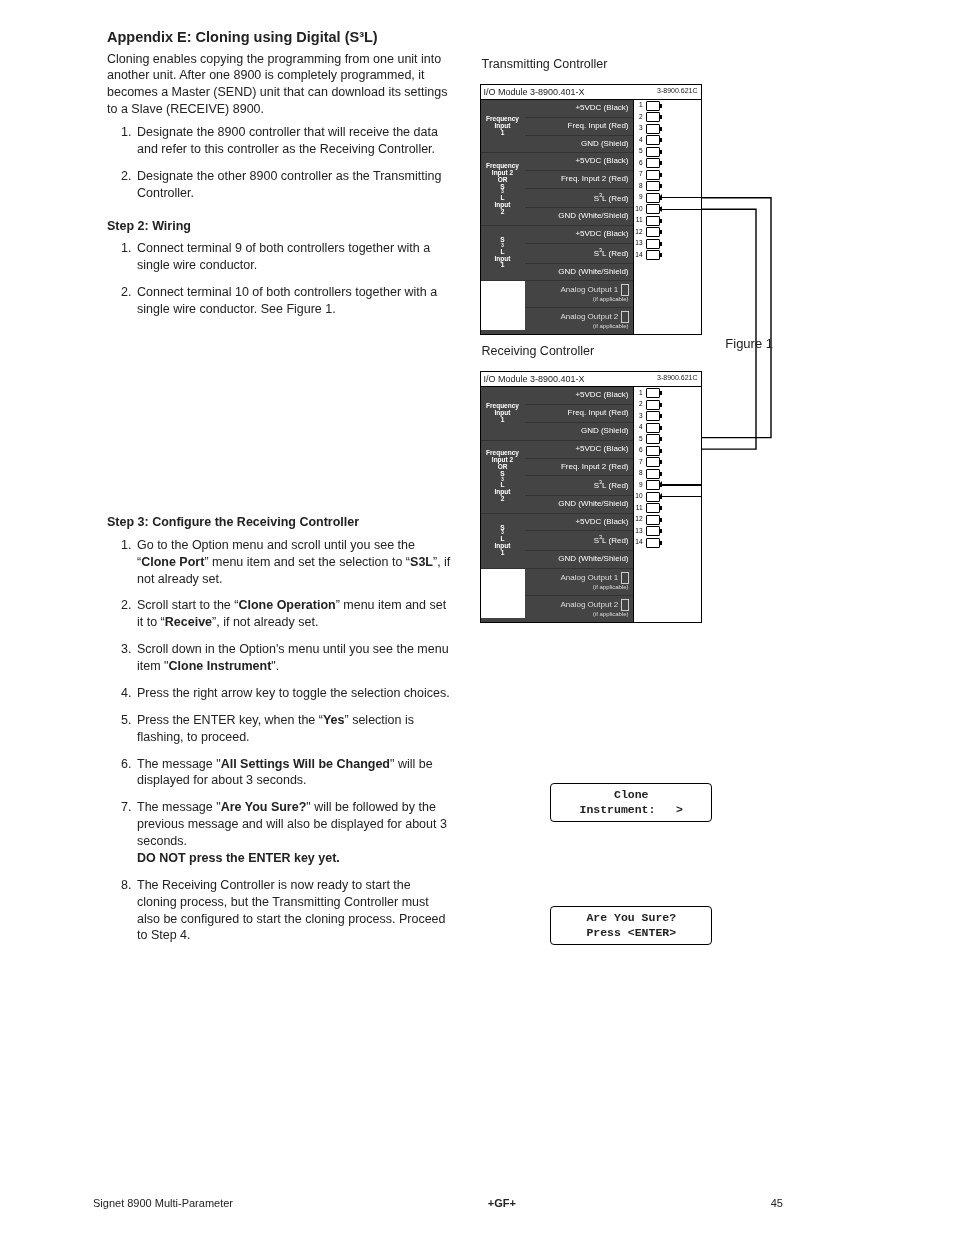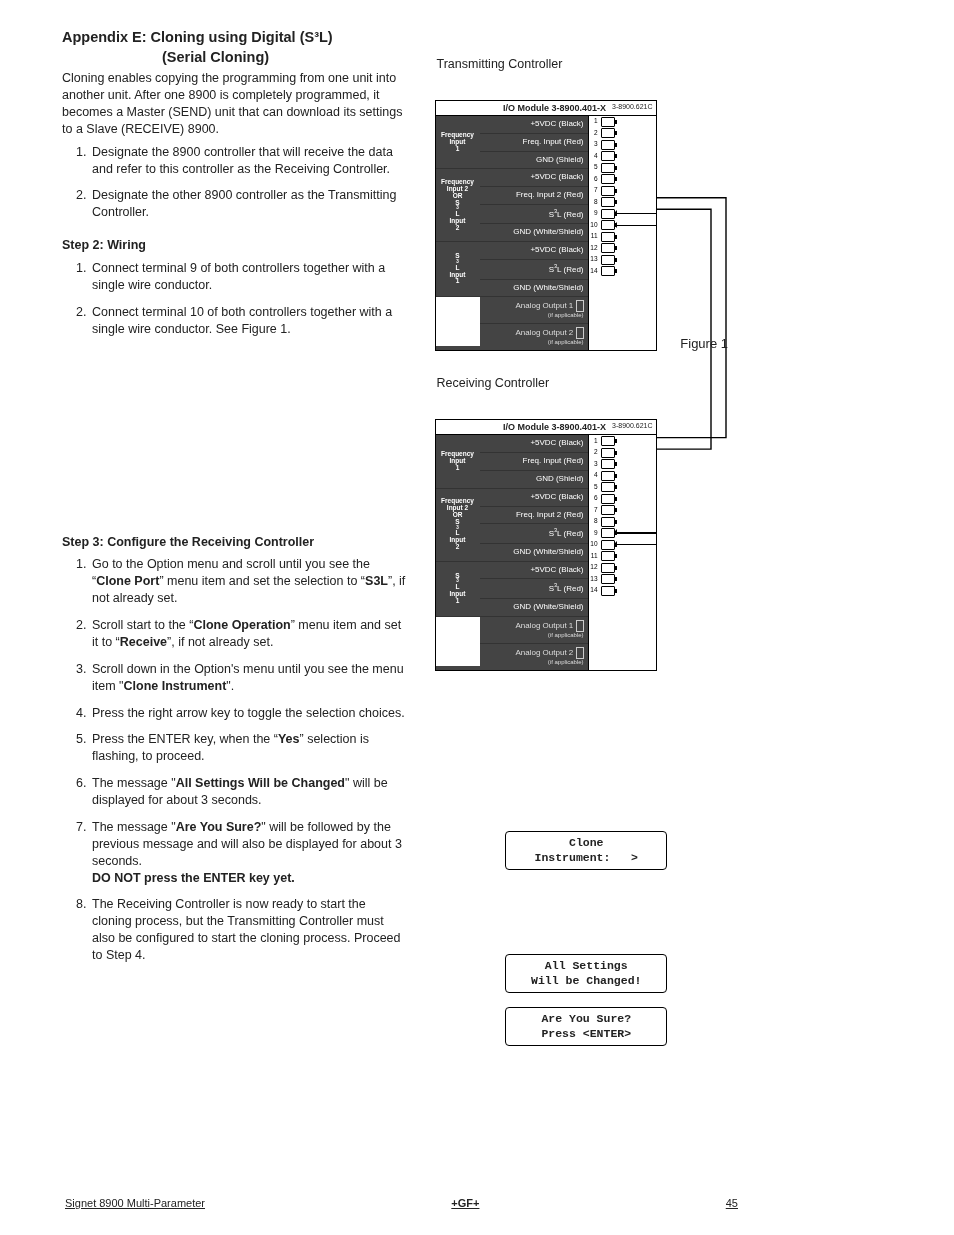--- a/index.html
+++ b/index.html
@@ -3,42 +3,42 @@
 <meta charset="utf-8">
 <style>
   :root{
     --text:#222;
     --pad:14px;
     --module-bg:#444;
     --module-fg:#fff;
     --border:#000;
   }
   html,body{margin:0;padding:0;background:#fff;color:var(--text);font-family:Arial,Helvetica,sans-serif;font-size:12.5px;line-height:1.35;}
-  .page{width:800px;min-height:1235px;position:relative;padding:28px 62px 30px 62px;box-sizing:border-box;}
+  .page{width:800px;min-height:1235px;position:relative;padding:28px 62px 30px 62px;box-sizing:border-box;margin-left:45px;}
   .columns{display:flex;gap:28px;}
   .col-left{flex:1 1 420px;max-width:420px;}
   .col-right{flex:1 1 370px;}
   h1{font-size:14.5px;font-weight:bold;margin:0 0 2px 0;}
   h1 .sub{display:block;margin-left:100px;}
   p{margin:3px 0;}
   .step-title{font-weight:bold;margin-top:16px;}
   ol{margin:6px 0 10px 0;padding-left:28px;}
   ol>li{margin:3px 0 10px 0;padding-left:2px;}
   .bold{font-weight:bold;}
 
   
   .lcd{width:148px;margin:0 auto 14px auto;border:1px solid #000;border-radius:4px;
        font-family:"Courier New",monospace;font-size:11.5px;font-weight:bold;
        padding:3px 6px;text-align:center;white-space:pre;}
 
   
   .ctrl-title{font-size:12.5px;margin:0 0 3px 2px;}
   .module{border:1px solid var(--border);width:220px;position:relative;}
   .mod-head{display:flex;background:#fff;border-bottom:1px solid #000;font-size:9px;}
-  .mod-head .t{flex:1;padding:1px 3px;font-weight:bold;text-align:right;}
+  .mod-head .t{flex:1;padding:1px 3px;font-weight:normal;}
   .mod-head .r{padding:1px 3px;font-size:7px;}
   .mod-body{display:flex;}
   .labels-col{flex:1;}
   .row-group{display:flex;border-bottom:1px solid #333;}
   .row-group:last-child{border-bottom:none;align-items:flex-end;}
   .grp-label{background:var(--module-bg);color:var(--module-fg);font-size:6.5px;line-height:1.05;
              display:flex;align-items:center;justify-content:center;flex-direction:column;
              width:44px;text-align:center;padding:2px 1px;font-weight:bold;box-sizing:border-box;}
   .sigs{flex:1;}
   .sig{background:var(--module-bg);color:var(--module-fg);font-size:8px;text-align:right;
@@ -51,40 +51,39 @@
   .terminals{display:flex;flex-direction:column;border-left:1px solid #000;}
   .term{display:flex;align-items:center;height:11.5px;}
   .term .num{font-size:6.5px;width:9px;text-align:right;padding-right:2px;color:#000;}
   .term .block{width:12px;height:8px;border:1px solid #000;border-radius:1px;margin:0 1px;position:relative;}
   .term .block::after{content:"";position:absolute;right:-3px;top:2px;width:2px;height:4px;background:#000;}
   .term.link .wire{width:40px;height:1.2px;background:#000;position:relative;}
   .term.link .wire::before{content:"";position:absolute;left:-5px;top:-3px;border:3.5px solid transparent;border-right-color:#000;}
 
   .figure-label{position:absolute;right:72px;top:335px;font-size:13px;}
 
-  .modules-stack{display:flex;flex-direction:column;gap:24px;}
+  .modules-stack{display:flex;flex-direction:column;gap:8px;}
   .wires-zone{position:relative;}
   .wires-svg{position:absolute;left:221px;top:0;}
 
-  .footer{position:absolute;bottom:24px;left:65px;right:62px;display:flex;justify-content:space-between;
-          font-size:11px;text-decoration:underline;}
+  .footer{position:absolute;bottom:24px;left:48px;right:62px;display:flex;justify-content:space-between;
+          font-size:11px;}
   .footer .ctr{font-weight:bold;}
 
   sup{font-size:0.7em;}
 </style>
 </head>
 <body>
 
 <div class="page">
   <div class="columns">
 
     <div class="col-left">
       <h1>
         <span>Appendix E:  Cloning using Digital (S³L)</span>
-        <span class="sub">(Serial Cloning)</span>
       </h1>
       <p>Cloning enables copying the programming from one unit into another unit.  After one 8900 is completely programmed, it becomes a Master (SEND) unit that can download its settings to a Slave (RECEIVE) 8900.</p>
 
       <ol>
         <li>Designate the 8900 controller that will receive the data and refer to this controller as the Receiving Controller.</li>
         <li>Designate the other 8900 controller as the Transmitting Controller.</li>
       </ol>
 
       <p class="step-title">Step 2: Wiring</p>
       <ol>
@@ -335,22 +334,20 @@
             <path d="M-37,141.765625 H70 V381.671875 H-37" stroke="#000" stroke-width="1.4" fill="none"></path>
             <path d="M-37,153.265625 H55 V393.171875 H-37" stroke="#000" stroke-width="1.4" fill="none"></path>
           </svg>
       </div>
 
       <div style="height:160px;"></div>
       <div class="lcd"><span>Clone</span>
 <span>Instrument:   &gt;</span></div>
 
       <div style="height:70px;"></div>
-      <div class="lcd"><span>All Settings</span>
-<span>Will be Changed!</span></div>
       <div class="lcd"><span>Are You Sure?</span>
 <span>Press &lt;ENTER&gt;</span></div>
     </div>
   </div>
 
   <div class="figure-label">Figure 1</div>
 
   <div class="footer">
     <span>Signet 8900 Multi-Parameter</span>
     <span class="ctr">+GF+</span>

